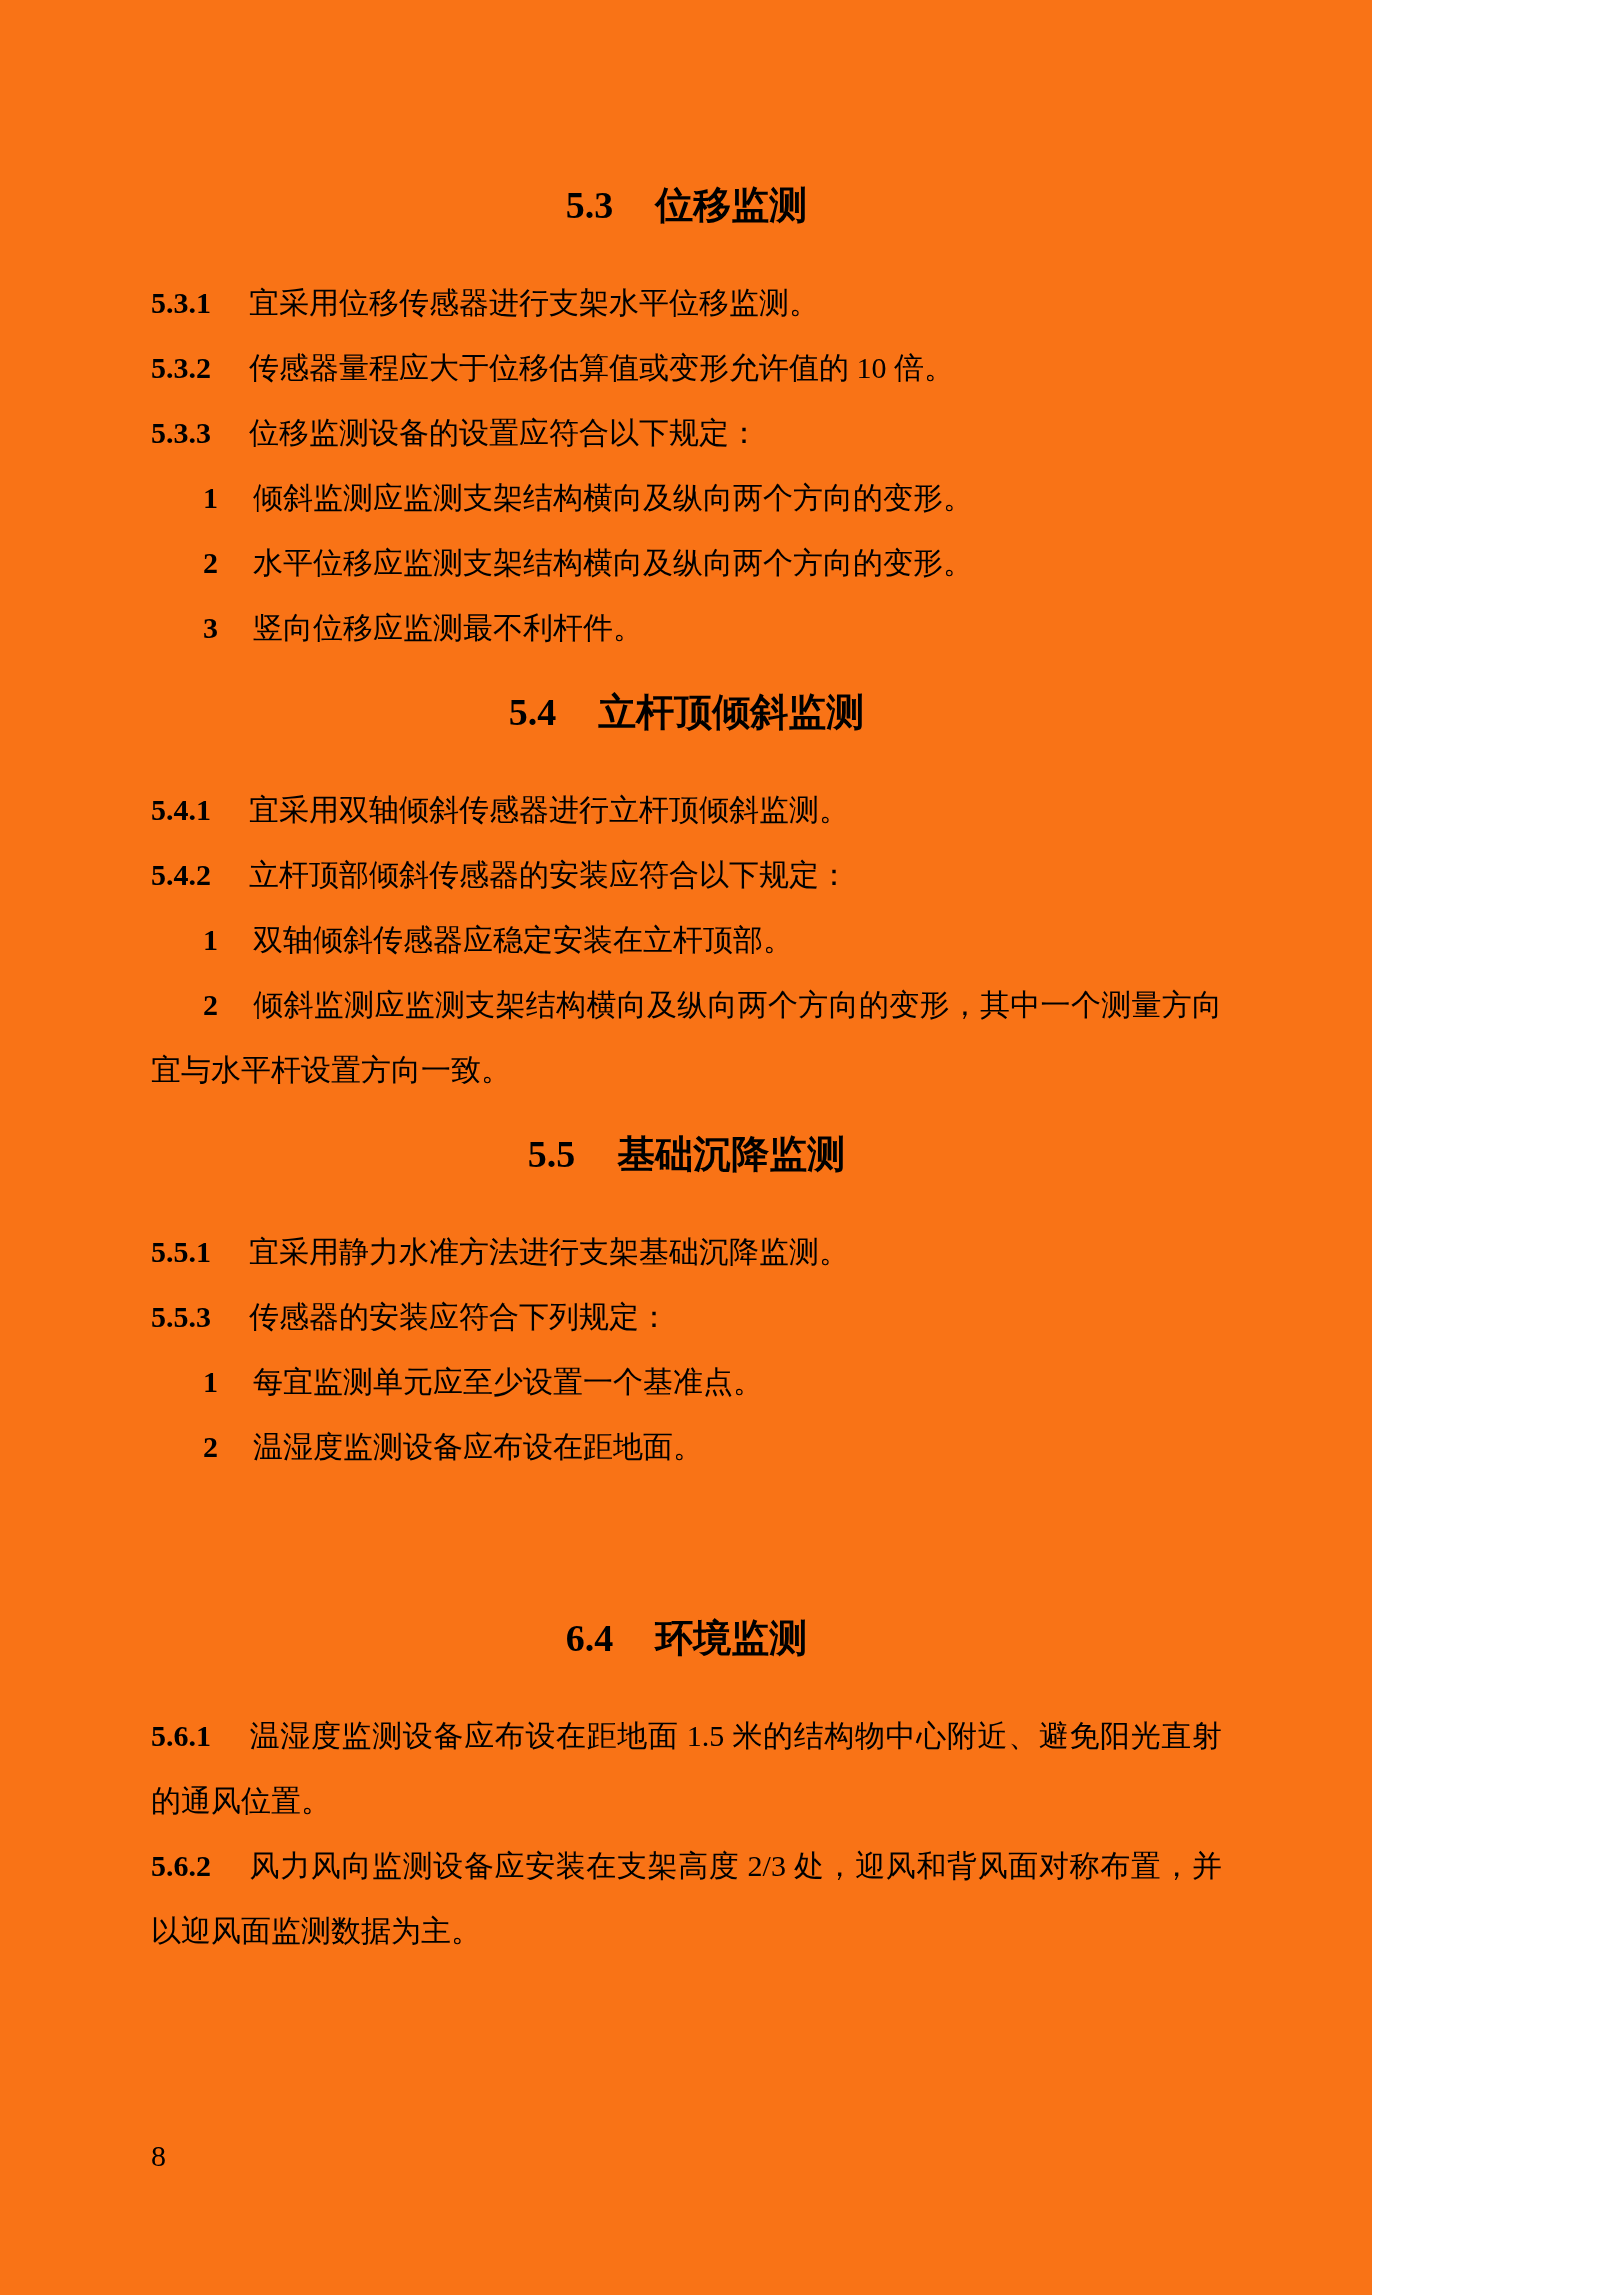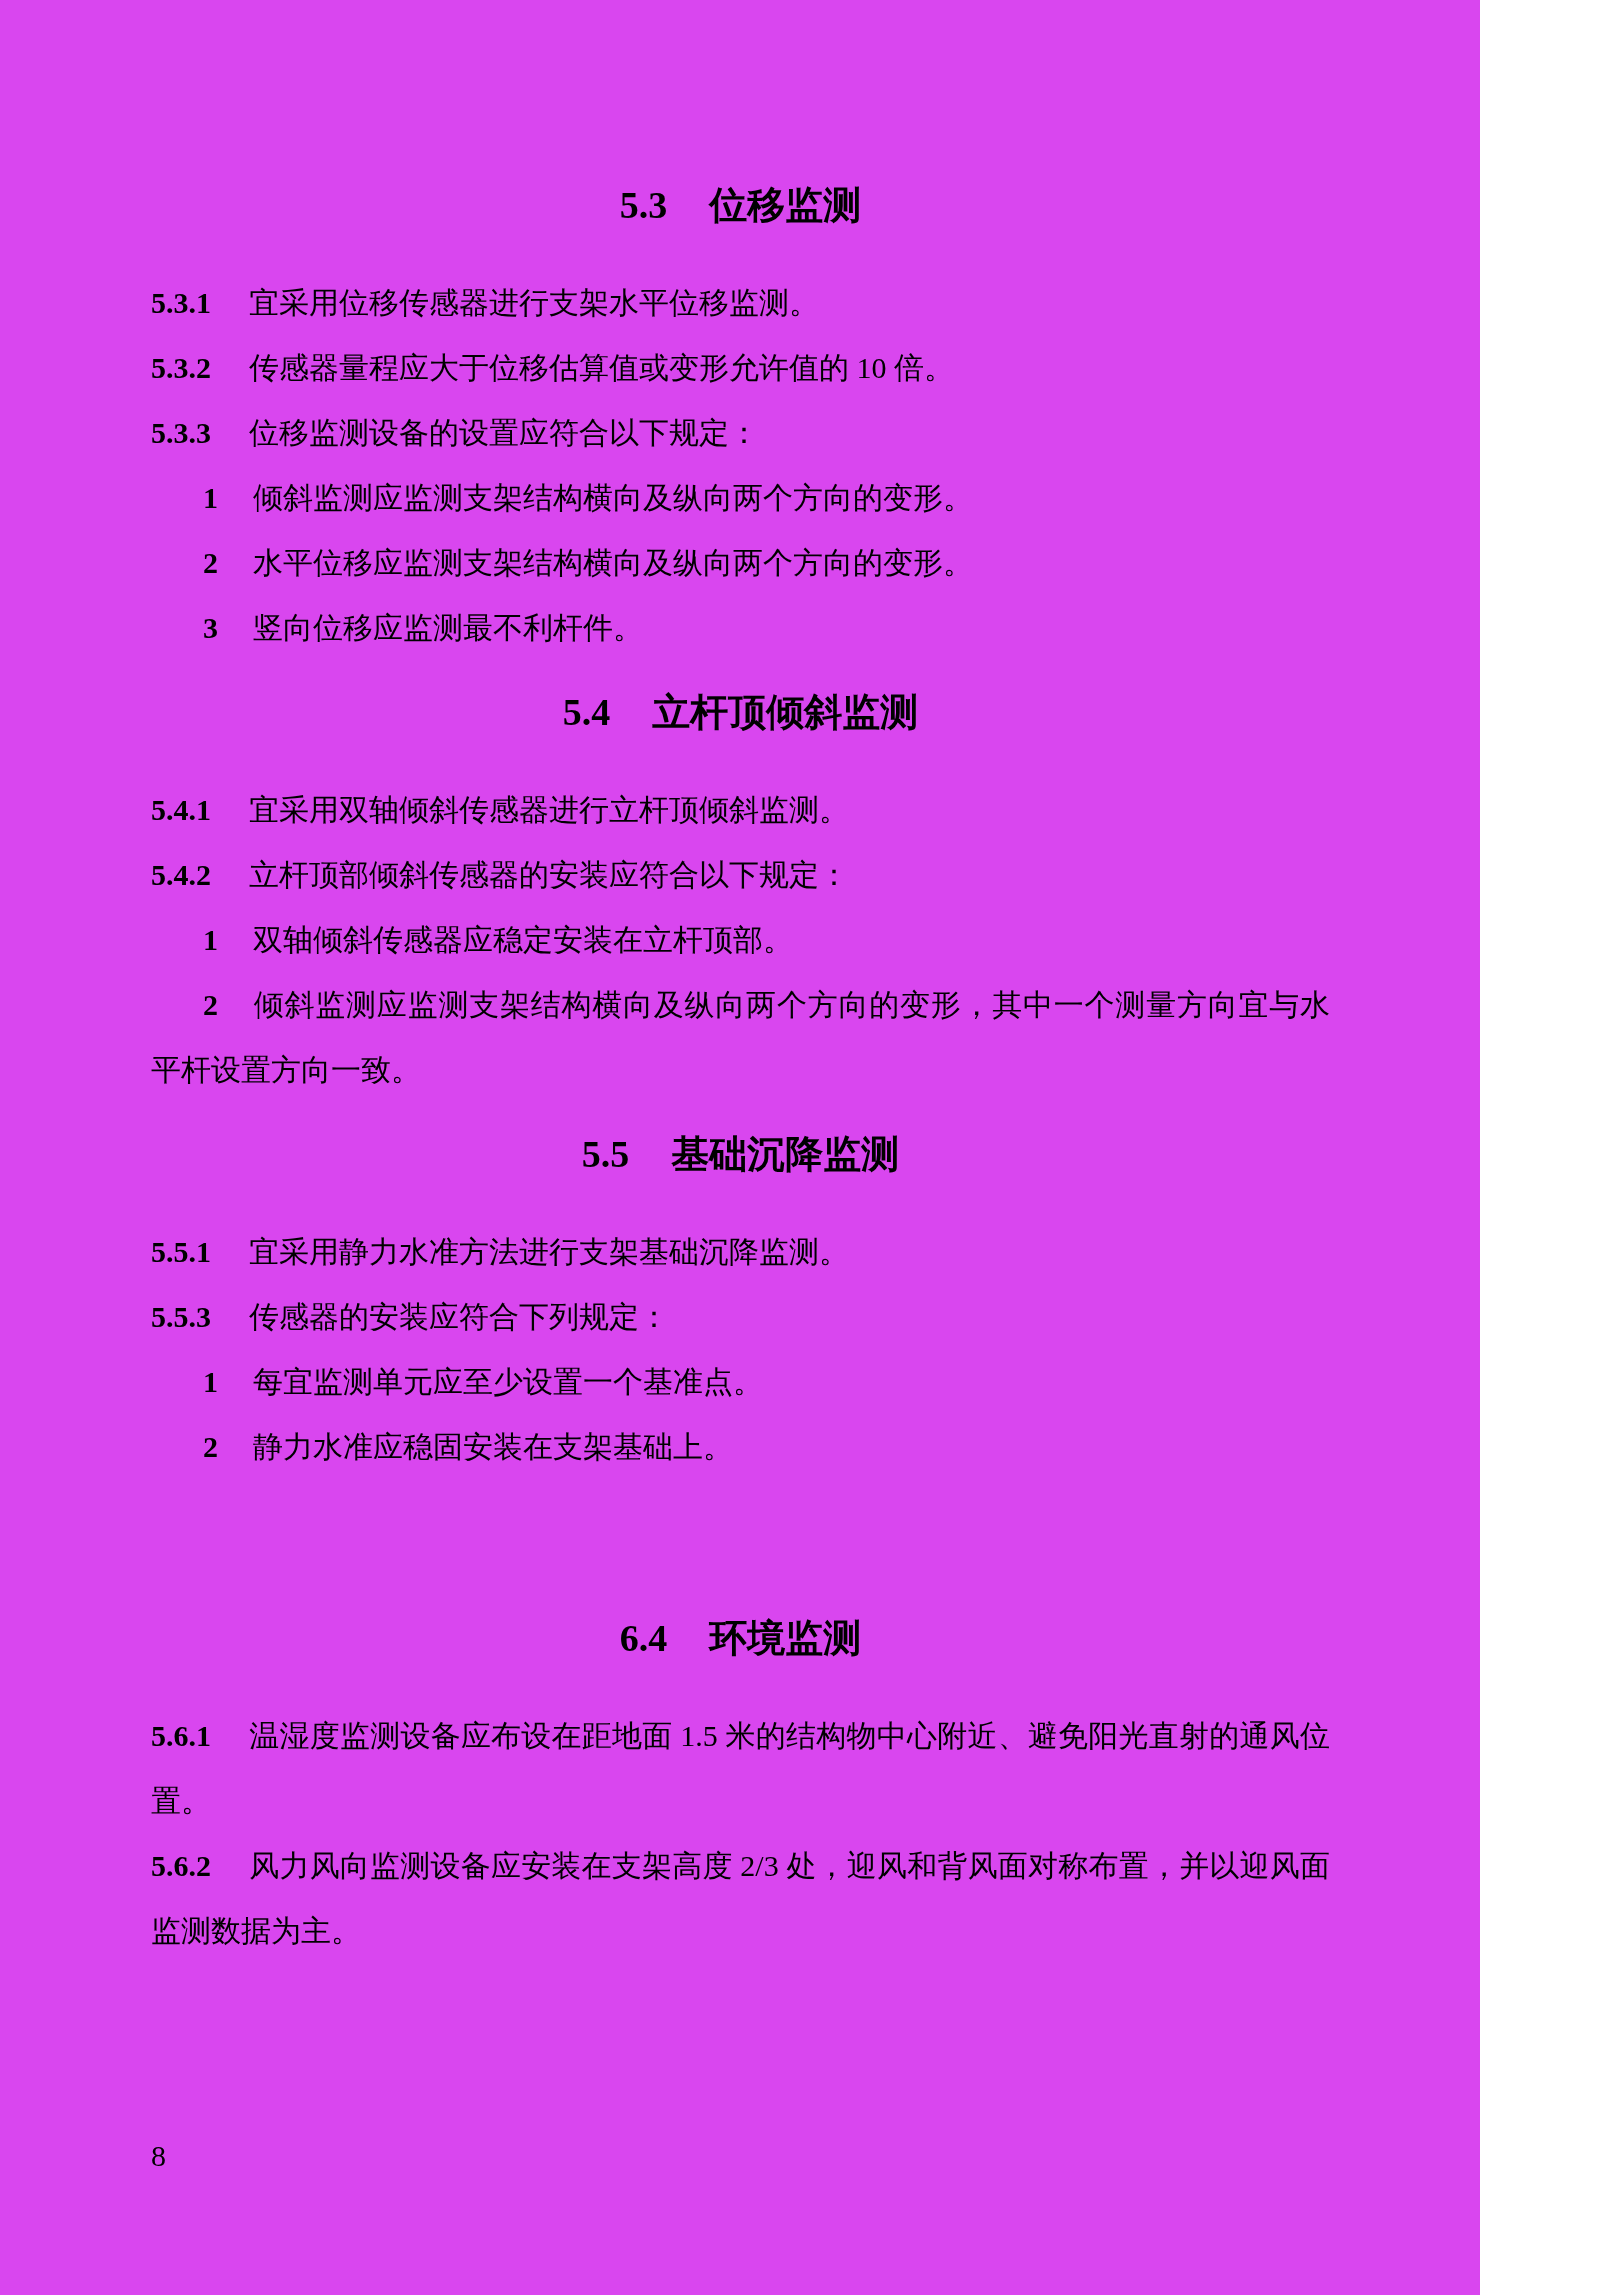--- a/index.html
+++ b/index.html
@@ -1,19 +1,19 @@
 <!DOCTYPE html>
 <html style="font-size:10.4px"><head>
 <meta charset="utf-8">
 <style>
   html, body { margin: 0; padding: 0; background: #ffffff; }
   .page {
-    width: 1480px;
+    width: 1372px;
     height: 2295px;
-    background: #d946ef;
+    background: #f97316;
     color: #000000;
     font-family: "Liberation Serif", "DejaVu Serif", serif;
     overflow: hidden;
     position: relative;
     box-sizing: border-box;
   }
   .content {
     box-sizing: border-box;
     padding: 179px 150px 0 151px;
     font-size: 30px;
@@ -60,21 +60,21 @@
     <p class="clause"><span class="clause-label">5.4.1</span><span>宜采用双轴倾斜传感器进行立杆顶倾斜监测。</span></p>
     <p class="clause"><span class="clause-label">5.4.2</span><span>立杆顶部倾斜传感器的安装应符合以下规定：</span></p>
     <p class="item"><span class="item-num">1</span><span>双轴倾斜传感器应稳定安装在立杆顶部。</span></p>
     <p class="item"><span class="item-num">2</span><span>倾斜监测应监测支架结构横向及纵向两个方向的变形，其中一个测量方向宜与水平杆设置方向一致。</span></p>
 
     <h2 class="section-heading"><span class="sec-num">5.5</span><span>基础沉降监测</span></h2>
 
     <p class="clause"><span class="clause-label">5.5.1</span><span>宜采用静力水准方法进行支架基础沉降监测。</span></p>
     <p class="clause"><span class="clause-label">5.5.3</span><span>传感器的安装应符合下列规定：</span></p>
     <p class="item"><span class="item-num">1</span><span>每宜监测单元应至少设置一个基准点。</span></p>
-    <p class="item"><span class="item-num">2</span><span>静力水准应稳固安装在支架基础上。</span></p>
+    <p class="item"><span class="item-num">2</span><span>温湿度监测设备应布设在距地面。</span></p>
 
     <h2 class="section-heading gap-before"><span class="sec-num">6.4</span><span>环境监测</span></h2>
 
     <p class="clause"><span class="clause-label">5.6.1</span><span>温湿度监测设备应布设在距地面 1.5 米的结构物中心附近、避免阳光直射的通风位置。</span></p>
     <p class="clause"><span class="clause-label">5.6.2</span><span>风力风向监测设备应安装在支架高度 2/3 处，迎风和背风面对称布置，并以迎风面监测数据为主。</span></p>
 
     <div class="page-num">8</div>
 
   </div>
 </div>

